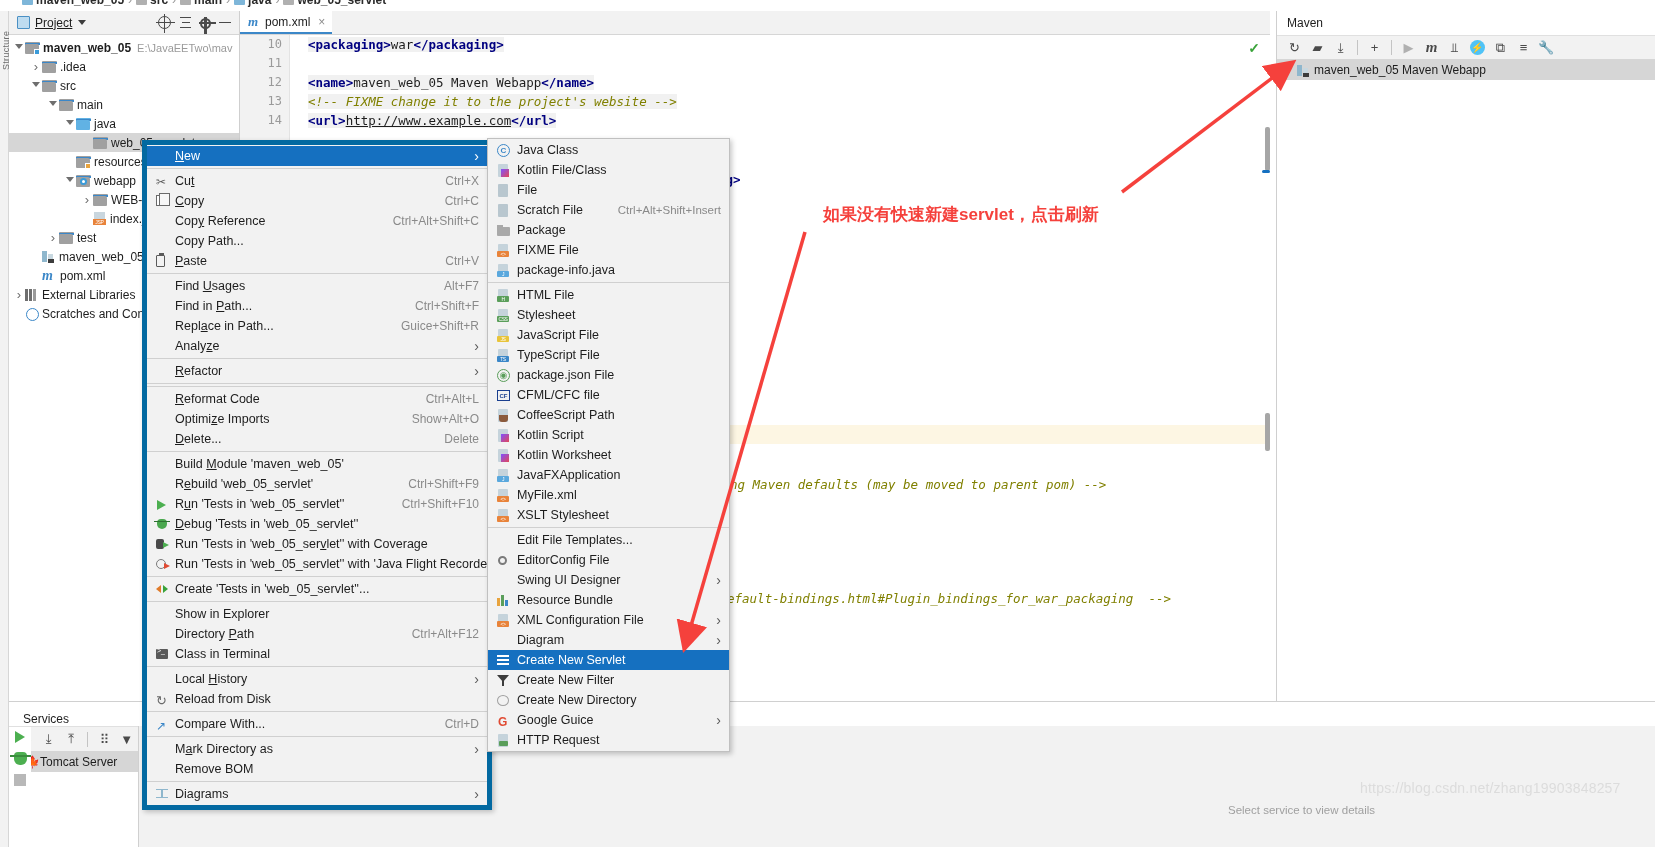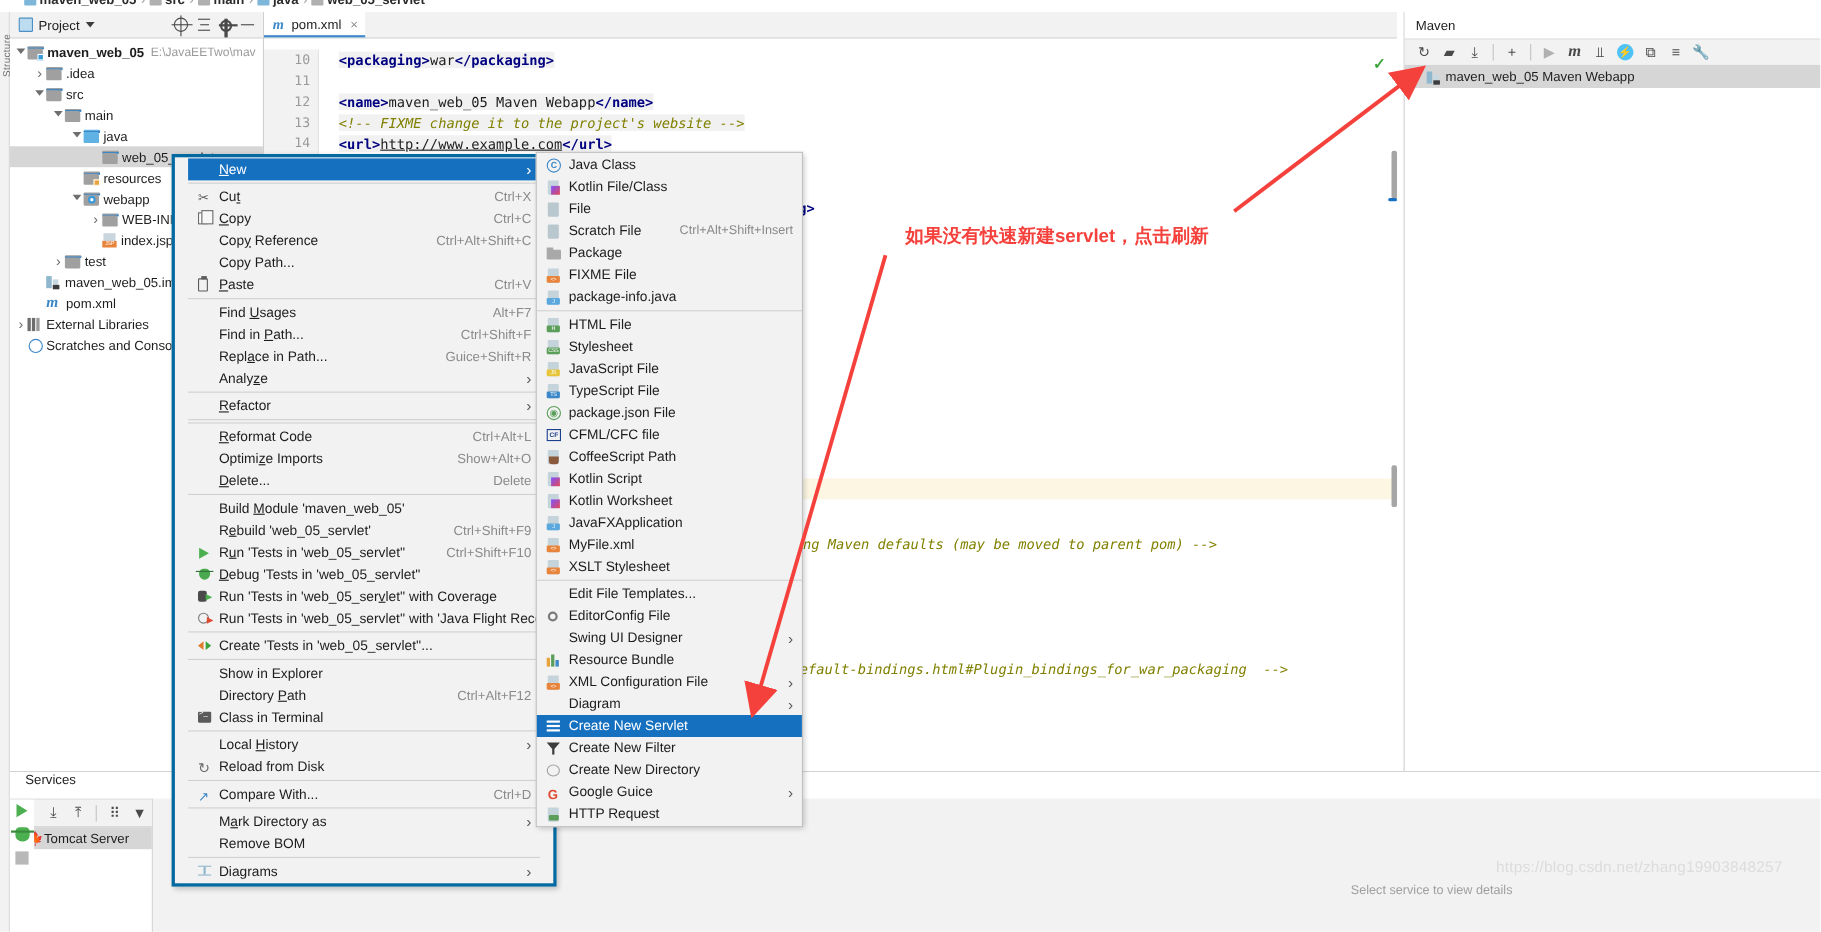--- a/index.html
+++ b/index.html
@@ -43,21 +43,21 @@
     font-size: 9px; color: #6b6b6b; letter-spacing: 0.3px;
   }
 
   
   .project-panel {
     position: absolute; left: 9px; top: 11px; width: 231px; height: 690px;
     background: #ffffff; border-right: 1px solid #cfcfcf;
   }
   .panel-header {
     height: 24px; background: #f2f2f2; border-bottom: 1px solid #d6d6d6;
-    display: flex; align-items: center; padding: 0 4px;
+    display: flex; align-items: center; padding: 0 4px; text-decoration: underline;
   }
   .panel-title { font-size: 12px; color: #1d1d1d; margin-left: 5px; }
   .panel-header .sqr {
     width: 13px; height: 13px; border: 1px solid #4a90c4; background: #bedcf0;
     border-radius: 1px; margin-left: 4px;
   }
   .caret-down {
     width: 0; height: 0; border-left: 4px solid transparent;
     border-right: 4px solid transparent; border-top: 5px solid #3c3c3c;
     margin-left: 6px;
@@ -161,21 +161,21 @@
     height: 24px; background: #f2f2f2; border-bottom: 1px solid #d6d6d6;
     display: flex; align-items: stretch;
   }
   .tab {
     display: flex; align-items: center; padding: 0 7px 0 8px;
     background: #ffffff; border-bottom: 2px solid #3b87c8;
     font-size: 12px; cursor: pointer;
   }
   .tab .m-letter { font-size: 13px; margin-right: 4px; }
   .tab .x { margin-left: 8px; color: #8d8d8d; font-size: 12px; }
-  .code-wrap { position: relative; height: 666px; margin-top: 10px; }
+  .code-wrap { position: relative; height: 666px; }
   .gutter {
     position: absolute; left: 0; top: 0; width: 50px; height: 666px;
     background: #f2f2f2; border-right: 1px solid #e3e3e3;
   }
   .gutter .ln {
     text-align: right; padding-right: 7px; color: #9a9a9a;
     font-family: "DejaVu Sans Mono", monospace; font-size: 12px; line-height: 19px;
   }
   .code {
     position: absolute; left: 51px; top: 0; right: 0; height: 666px;
@@ -223,21 +223,21 @@
     display: flex; align-items: center; height: 20px; background: #d6d6d6;
     padding-left: 20px; font-size: 12px;
   }
 
   
   .services-panel {
     position: absolute; left: 9px; top: 701px; width: 1646px; height: 146px;
     background: #ffffff; border-top: 1px solid #d0d0d0;
   }
   .svc-title {
-    height: 24px; background: #ffffff; display: flex; align-items: flex-start;
+    height: 24px; background: #ffffff; display: flex; align-items: flex-end;
     padding-left: 14px; font-size: 12px;
   }
   .svc-body { display: flex; height: 122px; }
   .svc-left { width: 130px; border-right: 1px solid #d0d0d0; }
   .svc-toolbar {
     height: 26px; background: #f2f2f2; border-top: 1px solid #e0e0e0;
     border-bottom: 1px solid #d6d6d6; display: flex; align-items: center; padding-left: 6px;
   }
   .svc-row {
     display: flex; align-items: center; height: 20px; background: #d6d6d6;
@@ -259,24 +259,24 @@
   .play-tri {
     width: 0; height: 0; border-left: 10px solid #4caf50;
     border-top: 6px solid transparent; border-bottom: 6px solid transparent;
   }
   .bug-ic { width: 13px; height: 13px; background: #4caf50; border-radius: 4px 4px 6px 6px; position: relative; }
   .bug-ic:before { content:""; position:absolute; left:-4px; top:3px; width:21px; height:1.5px; background:#3a8c3d;}
   .stop-sq { width: 12px; height: 12px; background: #b8b8b8; }
 
   
   .ctx-menu {
-    position: absolute; left: 156px; top: 140px; width: 350px;
-    background: #f2f2f2; border: 3px solid #0369a1;
+    position: absolute; left: 142px; top: 140px; width: 350px;
+    background: #f2f2f2; border: 5px solid #0369a1;
     box-shadow: 2px 2px 5px rgba(0,0,0,0.22);
-    padding: 1px 12px; font-size: 12.5px; z-index: 50;
+    padding: 1px 0; font-size: 12.5px; z-index: 50;
   }
   .mi {
     display: flex; align-items: center; height: 20px; padding: 0 8px 0 6px;
     white-space: nowrap; cursor: default; position: relative;
   }
   .mi.sel { background: #1570c0; color: #ffffff; }
   .mi .ico { width: 18px; min-width: 18px; height: 15px; position: relative; margin-right: 4px; }
   .mi .txt { flex: 1; }
   .mi .acc { color: #8a8a8a; font-size: 12px; margin-left: 20px; }
   .mi .sub:after { content: "\203A"; font-size: 14px; color: #5a5a5a; }

